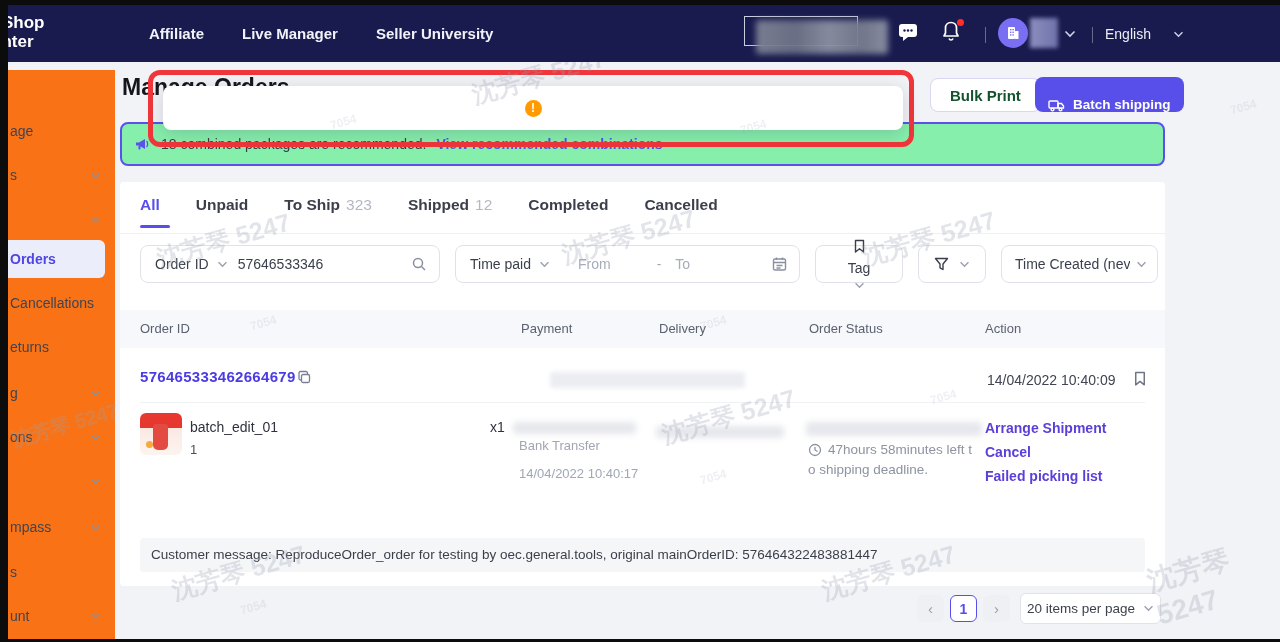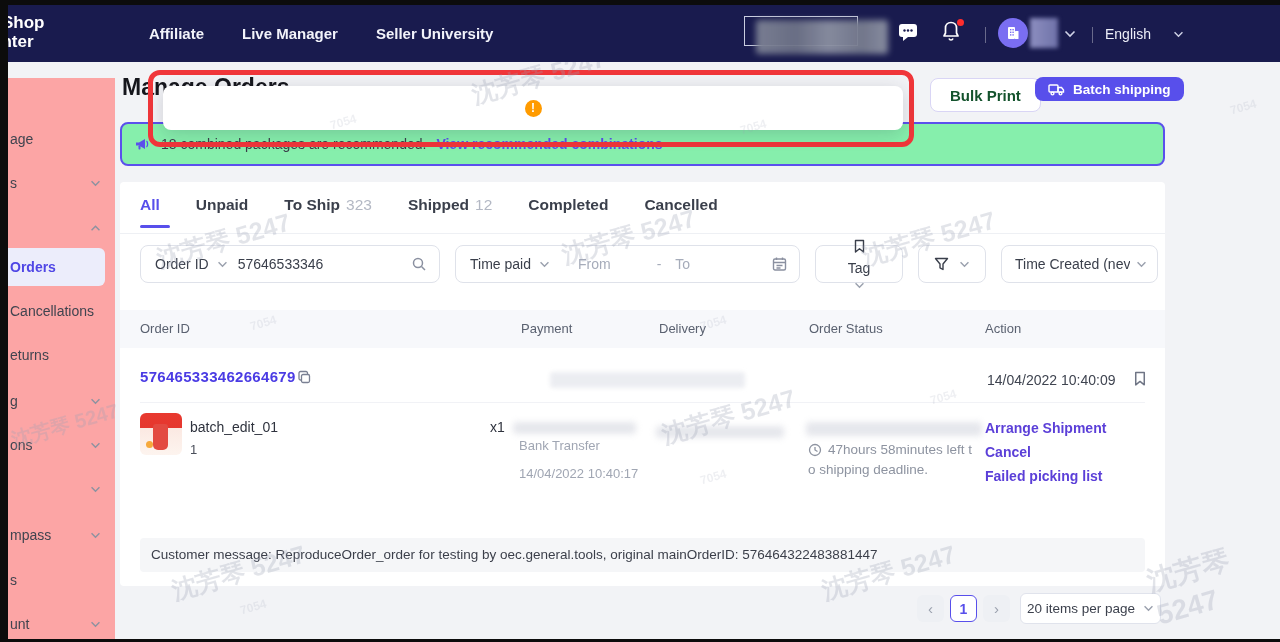--- a/index.html
+++ b/index.html
@@ -27,33 +27,33 @@
   .bell-dot { position:absolute; left:949px; top:14px; width:7px; height:7px; border-radius:50%; background:#ff2d2d; }
   .nav-sep { position:absolute; top:22px; width:1px; height:16px; background:rgba(255,255,255,.35); }
   .avatar { position:absolute; left:990px; top:13px; width:30px; height:30px; border-radius:50%; background:#7a6ef2;
             display:flex; align-items:center; justify-content:center; }
   .shop-blur { position:absolute; left:1022px; top:13px; width:28px; height:30px;
                background:linear-gradient(90deg,#8d8fc0,#6f72a8); filter:blur(2px); }
   .nav-chev { position:absolute; color:#cfd2e6; }
   .lang { position:absolute; left:1097px; top:21px; color:#eceef8; font-size:14px; cursor:pointer; display:flex; gap:22px; align-items:center; }
 
   
-  .sidebar { position:absolute; left:8px; top:78px; width:107px; bottom:0; background:#fca5a5; z-index:20; }
+  .sidebar { position:absolute; left:8px; top:70px; width:107px; bottom:0; background:#f97316; z-index:20; }
   .side-item { position:absolute; left:0; width:100%; height:30px; display:flex; align-items:center; color:#40444f;
                font-size:14px; font-weight:500; cursor:pointer; padding-left:2px; }
   .side-item .chev { position:absolute; right:14px; color:#8c92a0; }
   .side-item.active { background:#ecedfb; color:#4f46e5; font-weight:600; height:38px; border-radius:0 6px 6px 0; width:97px; }
 
   
   .page-title { position:absolute; left:122px; top:74px; font-size:23px; font-weight:700; color:#15161c; z-index:10; }
   .btn-bulk { position:absolute; left:930px; top:78px; height:34px; padding:0 19px; background:#fff;
               border:1px solid #d9d5f5; border-radius:8px; color:#14532d; font-size:15px; font-weight:600;
               display:flex; align-items:center; cursor:pointer; z-index:10; }
-  .btn-batch { position:absolute; left:1035px; top:77px; height:24px; padding:0 13px; background:#584feb; border:none;
-               border-radius:8px; color:#fff; font-size:13.5px; font-weight:600; display:flex; align-items:center;
+  .btn-batch { position:absolute; left:1035px; top:77px; height:35px; padding:0 13px; background:#584feb; border:none;
+               border-radius:8px; color:#fff; font-size:13.5px; font-weight:600; display:flex; align-items:flex-end;
                gap:8px; cursor:pointer; z-index:10; }
 
   .banner { position:absolute; left:120px; top:122px; width:1045px; height:44px; background:#86efac;
             border:2px solid #5b50ec; border-radius:8px; display:flex; align-items:center; gap:10px;
             padding-left:13px; z-index:15; }
   .banner-text { font-size:14px; color:#3a3e49; }
   .banner-link { font-size:14px; color:#584feb; font-weight:600; cursor:pointer; }
 
   .redbox { position:absolute; left:148px; top:70px; width:766px; height:77px; border:5px solid #f0363a;
             border-radius:12px; z-index:40; pointer-events:none; }

